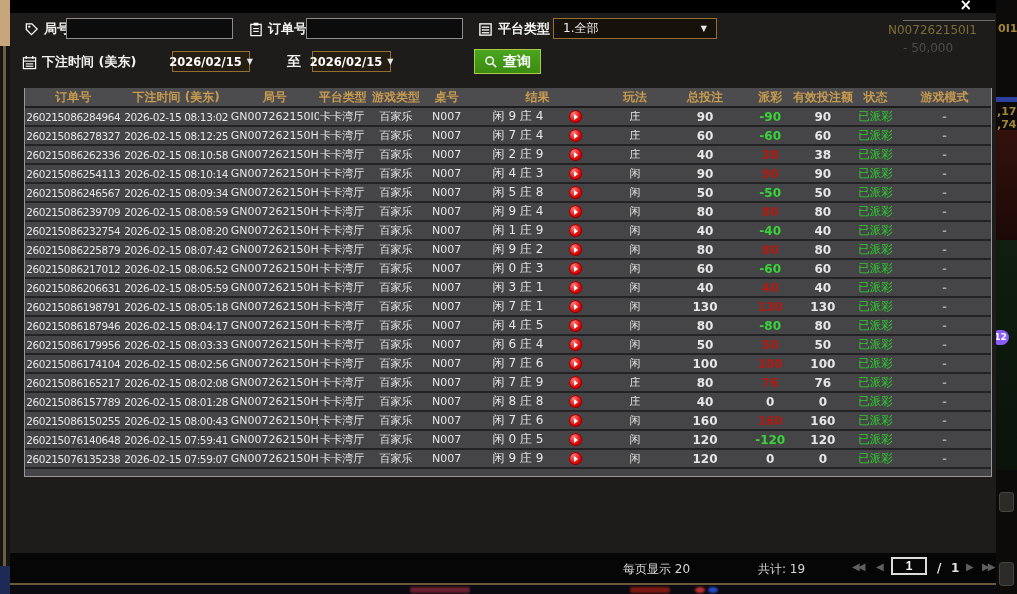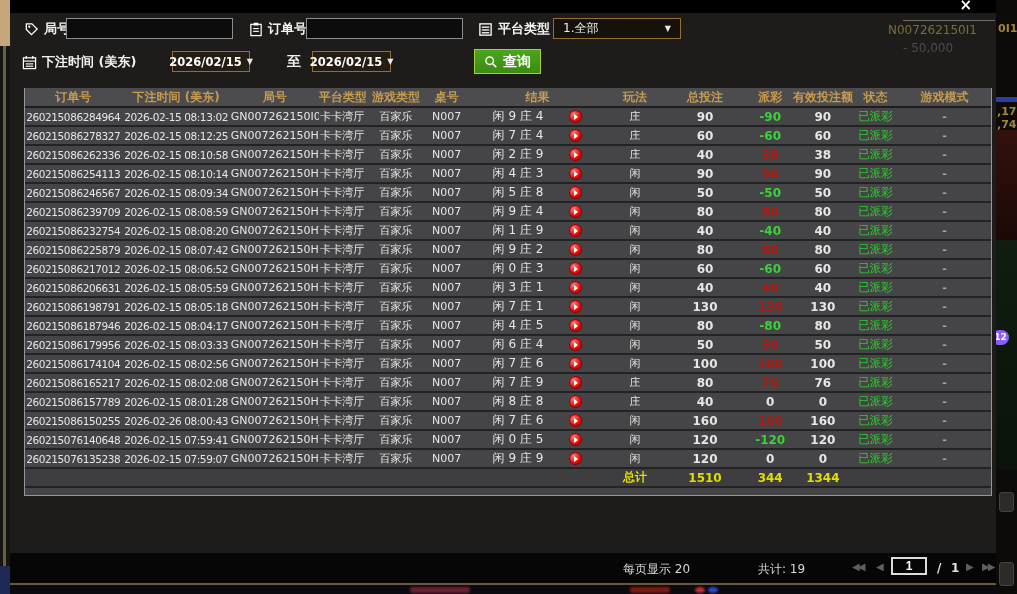--- a/index.html
+++ b/index.html
@@ -149,21 +149,21 @@
 
   <div class="flabel" style="left:468px; top:20px;">
     <svg width="15" height="15" viewBox="0 0 16 16">
       <rect x="2" y="2" width="12" height="12" fill="none" stroke="#fff" stroke-width="1.4"></rect>
       <line x1="4" y1="5.5" x2="12" y2="5.5" stroke="#fff" stroke-width="1.4"></line>
       <line x1="4" y1="8.5" x2="12" y2="8.5" stroke="#fff" stroke-width="1.4"></line>
       <line x1="4" y1="11.5" x2="12" y2="11.5" stroke="#fff" stroke-width="1.4"></line>
     </svg>
     <span>平台类型</span>
   </div>
-  <div class="selectbox" style="left:543px; top:18px; width:128px;">
+  <div class="selectbox" style="left:543px; top:18px; width:164px;">
     <span>1.全部</span>
     <span class="arr">▼</span>
   </div>
 
   <div class="flabel" style="left:12px; top:53px;">
     <svg width="15" height="15" viewBox="0 0 16 16">
       <rect x="1.5" y="3" width="13" height="11.5" fill="none" stroke="#fff" stroke-width="1.3"></rect>
       <line x1="4.5" y1="1" x2="4.5" y2="4" stroke="#fff" stroke-width="1.4"></line>
       <line x1="11.5" y1="1" x2="11.5" y2="4" stroke="#fff" stroke-width="1.4"></line>
       <line x1="1.5" y1="6.5" x2="14.5" y2="6.5" stroke="#fff" stroke-width="1.2"></line>
@@ -573,21 +573,21 @@
             </td>
             <td class="c-play">庄</td>
             <td class="c-total_bet num">40</td>
             <td class="c-payout num zero">0</td>
             <td class="c-valid_bet num">0</td>
             <td class="c-status">已派彩</td>
             <td class="c-mode">-</td>
           </tr>
           <tr>
             <td class="c-order_no">260215086150255</td>
-            <td class="c-bet_time">2026-02-26 08:00:43</td>
+            <td class="c-bet_time">2026-02-15 08:00:43</td>
             <td class="c-round_no">GN007262150HJ</td>
             <td class="c-platform">卡卡湾厅</td>
             <td class="c-game_type">百家乐</td>
             <td class="c-table_no">N007</td>
             <td class="c-result">
               <span class="res-wrap">
                 <span>闲 7 庄 6</span>
                 <span class="play-btn">
                   <span class="play-tri"></span>
                 </span>
@@ -636,35 +636,20 @@
                   <span class="play-tri"></span>
                 </span>
               </span>
             </td>
             <td class="c-play">闲</td>
             <td class="c-total_bet num">120</td>
             <td class="c-payout num zero">0</td>
             <td class="c-valid_bet num">0</td>
             <td class="c-status">已派彩</td>
             <td class="c-mode">-</td>
-          </tr>
-          <tr class="totals">
-            <td></td>
-            <td></td>
-            <td></td>
-            <td></td>
-            <td></td>
-            <td></td>
-            <td></td>
-            <td>总计</td>
-            <td>1510</td>
-            <td>344</td>
-            <td>1344</td>
-            <td></td>
-            <td></td>
           </tr>
         </tbody>
     </table>
   </div>
 
   <div class="dlg-footer">
     <span class="item" style="left:613px;text-align:right;">每页显示 20</span>
     <span class="item" style="left:748px;">共计: 19</span>
     <span class="item pager-arrow" style="left:842px;">◀◀</span>
     <span class="item pager-arrow single" style="left:866px;">◀</span>

